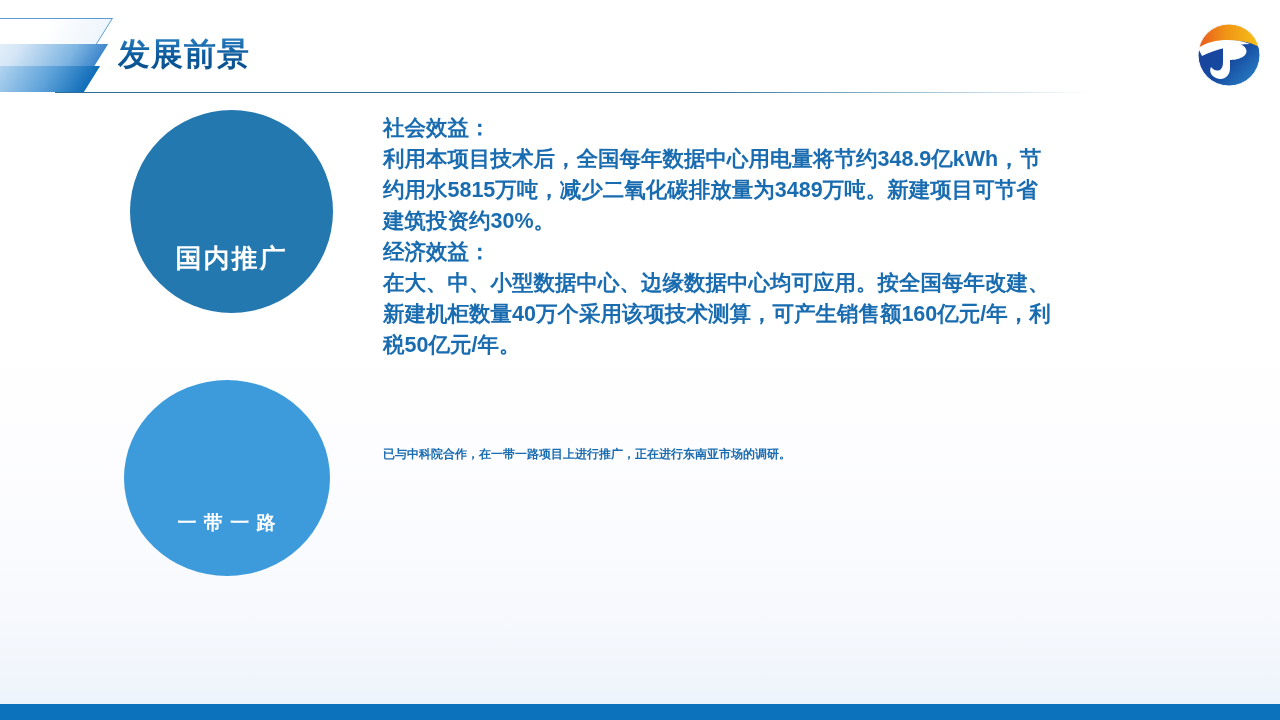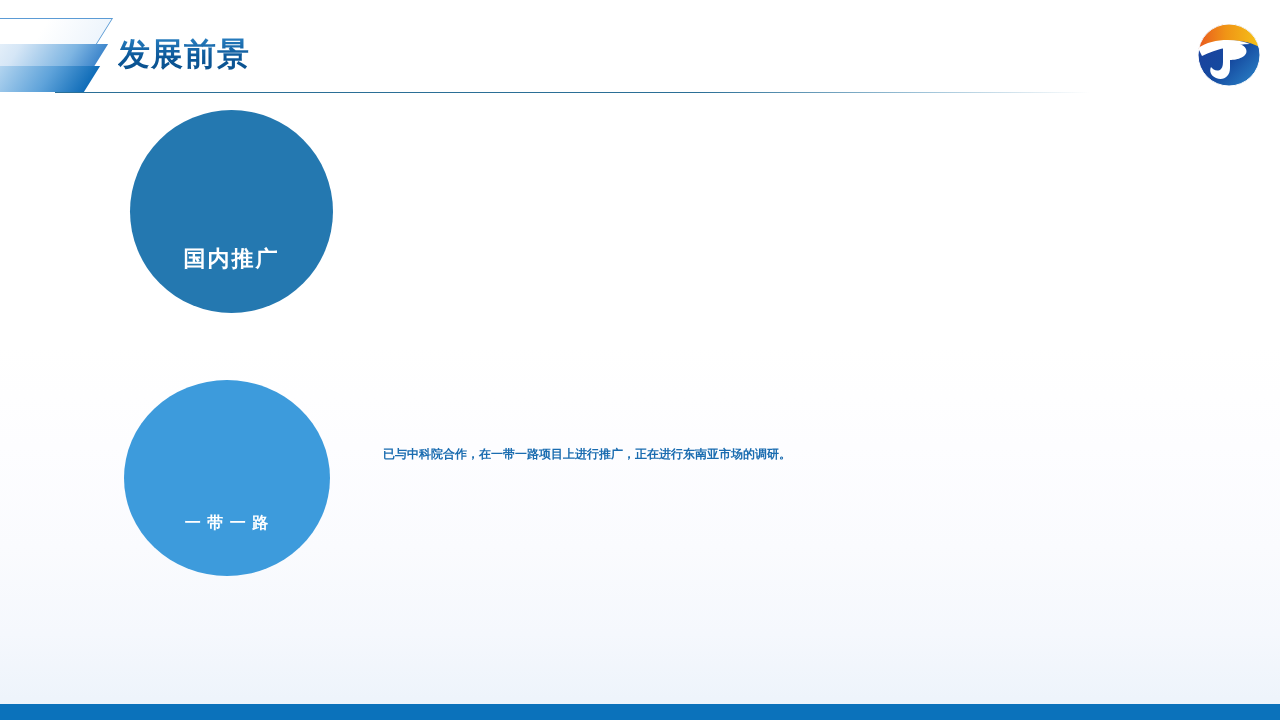--- a/index.html
+++ b/index.html
@@ -108,31 +108,31 @@
     display: flex;
     align-items: center;
     justify-content: center;
     color: #ffffff;
     font-weight: bold;
   }
   .circle-1 {
     left: 130px; top: 110px;
     width: 203px; height: 203px;
     background: #2478b0;
-    font-size: 22px;
+    font-size: 26px;
     letter-spacing: 2px;
     padding-top: 94px;
     box-sizing: border-box;
     text-align: center;
   }
   .circle-2 {
     left: 124px; top: 380px;
     width: 206px; height: 196px;
     background: #3d9bdc;
-    font-size: 16px;
+    font-size: 19px;
     letter-spacing: 1px;
     padding-top: 90px;
     box-sizing: border-box;
   }
 
   
   .body-block {
     position: absolute;
     color: #1a6cb0;
     font-weight: bold;
@@ -206,19 +206,25 @@
   </div>
 
   <div class="circle circle-1">
     <span>国内推广</span>
   </div>
 
   <div class="circle circle-2">
     <span>一 带 一 路</span>
   </div>
 
+  <div class="body-block block-1">
+    <p>社会效益：</p>
+    <p>利用本项目技术后，全国每年数据中心用电量将节约348.9亿kWh，节约用水5815万吨，减少二氧化碳排放量为3489万吨。新建项目可节省建筑投资约30%。</p>
+    <p>经济效益：</p>
+    <p>在大、中、小型数据中心、边缘数据中心均可应用。按全国每年改建、新建机柜数量40万个采用该项技术测算，可产生销售额160亿元/年，利税50亿元/年。</p>
+  </div>
 
   <div class="body-block block-2">
     <p>已与中科院合作，在一带一路项目上进行推广，正在进行东南亚市场的调研。</p>
   </div>
 
   <div class="footer-bar"></div>
 </div>
 
 </body></html>

